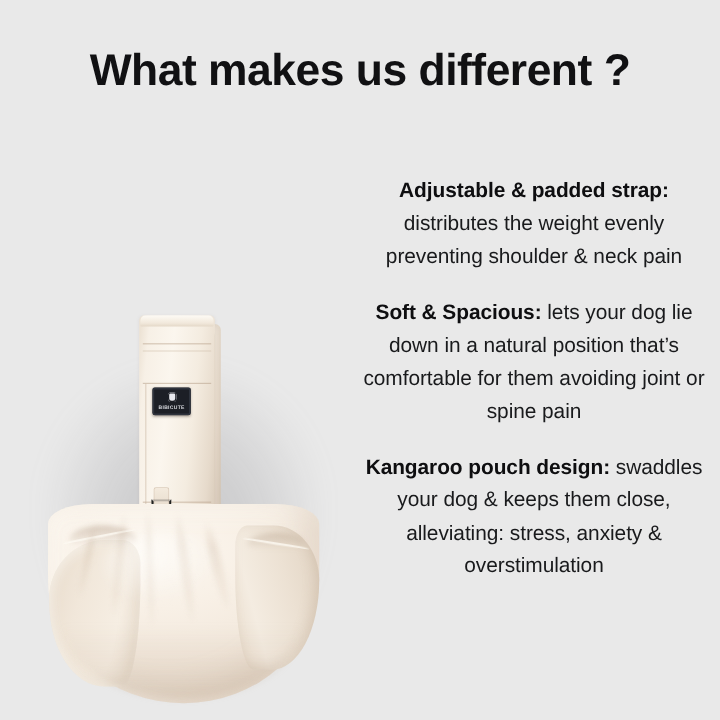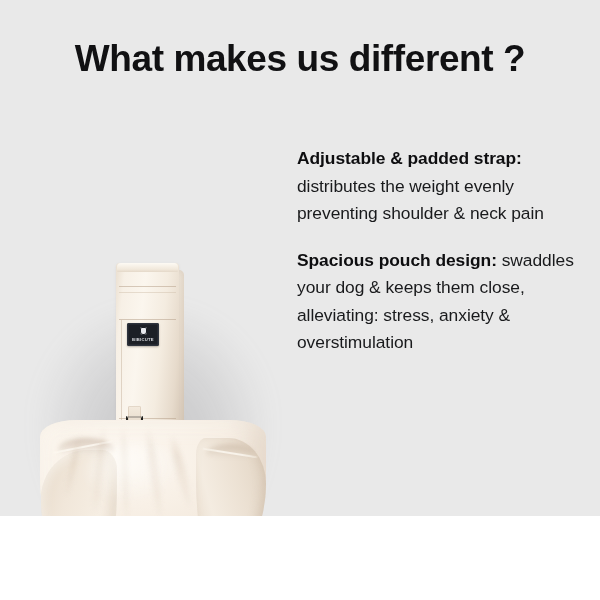--- a/index.html
+++ b/index.html
@@ -9,21 +9,21 @@
   body {
     width: 600px;
     height: 600px;
     overflow: hidden;
     font-family: "Liberation Sans", sans-serif;
   }
 
   #canvas {
     position: relative;
     width: 600px;
-    height: 516px;
+    height: 600px;
     background: #e9e9e9;
     overflow: hidden;
   }
 
   
   #page-title {
     position: absolute;
     left: 0;
     top: 36px;
     width: 600px;
@@ -38,20 +38,21 @@
 
   
   #features {
     position: absolute;
     left: 297px;
     top: 128px;
     width: 296px;
   }
   .feature-block {
     margin-bottom: 19px;
+    text-align: center;
   }
   .feature-block:last-child { margin-bottom: 0; }
   .feature-text {
     font-size: 17.4px;
     line-height: 27.5px;
     color: #191a1c;
     letter-spacing: -0.05px;
   }
   .feature-title {
     font-weight: 700;
@@ -366,19 +367,22 @@
     <div class="pouch-bottom-shade"></div>
   </div>
 
   <div id="features">
 
     <div class="feature-block">
       <p class="feature-text"><span class="feature-title">Adjustable &amp; padded strap:</span><span> distributes the weight evenly preventing shoulder &amp; neck pain</span></p>
     </div>
 
 
-
     <div class="feature-block">
-      <p class="feature-text"><span class="feature-title">Spacious pouch design:</span><span> swaddles your dog &amp; keeps them close, alleviating: stress, anxiety &amp; overstimulation</span></p>
+      <p class="feature-text"><span class="feature-title">Soft &amp; Spacious:</span><span> lets your dog lie down in a natural position that’s comfortable for them avoiding joint or spine pain</span></p>
+    </div>
+
+    <div class="feature-block">
+      <p class="feature-text"><span class="feature-title">Kangaroo pouch design:</span><span> swaddles your dog &amp; keeps them close, alleviating: stress, anxiety &amp; overstimulation</span></p>
     </div>
 
   </div>
 </div>
 
 </body></html>

